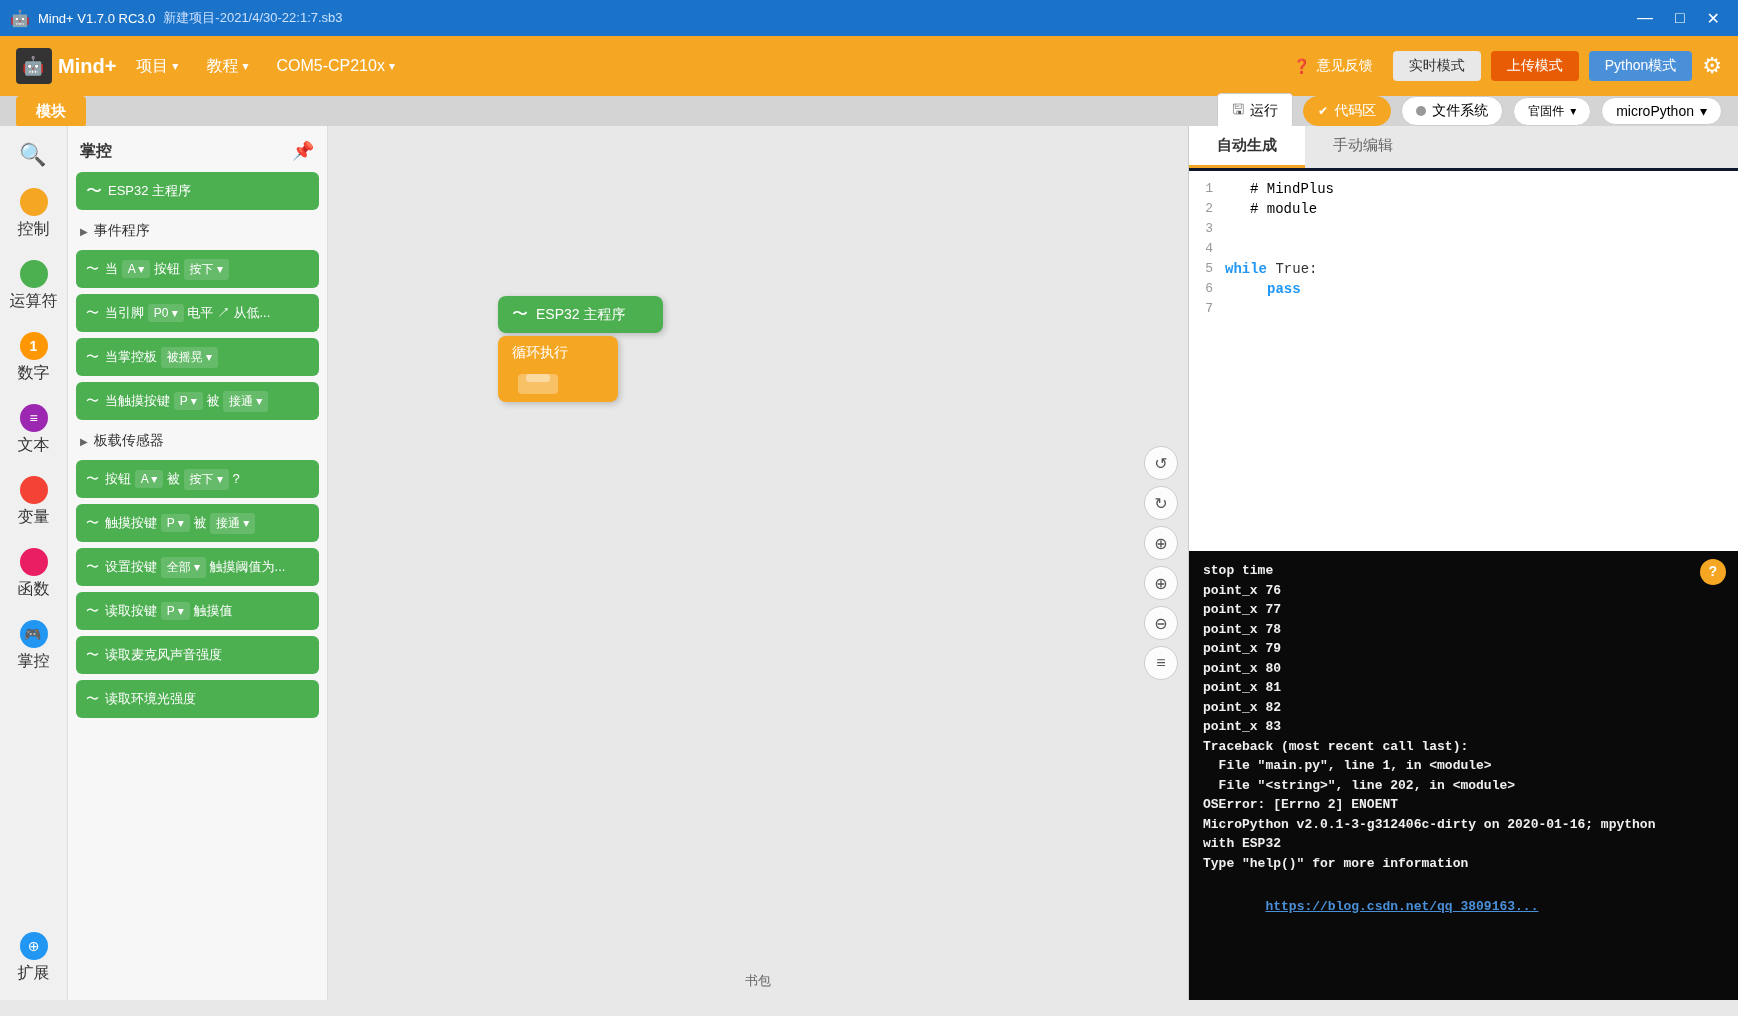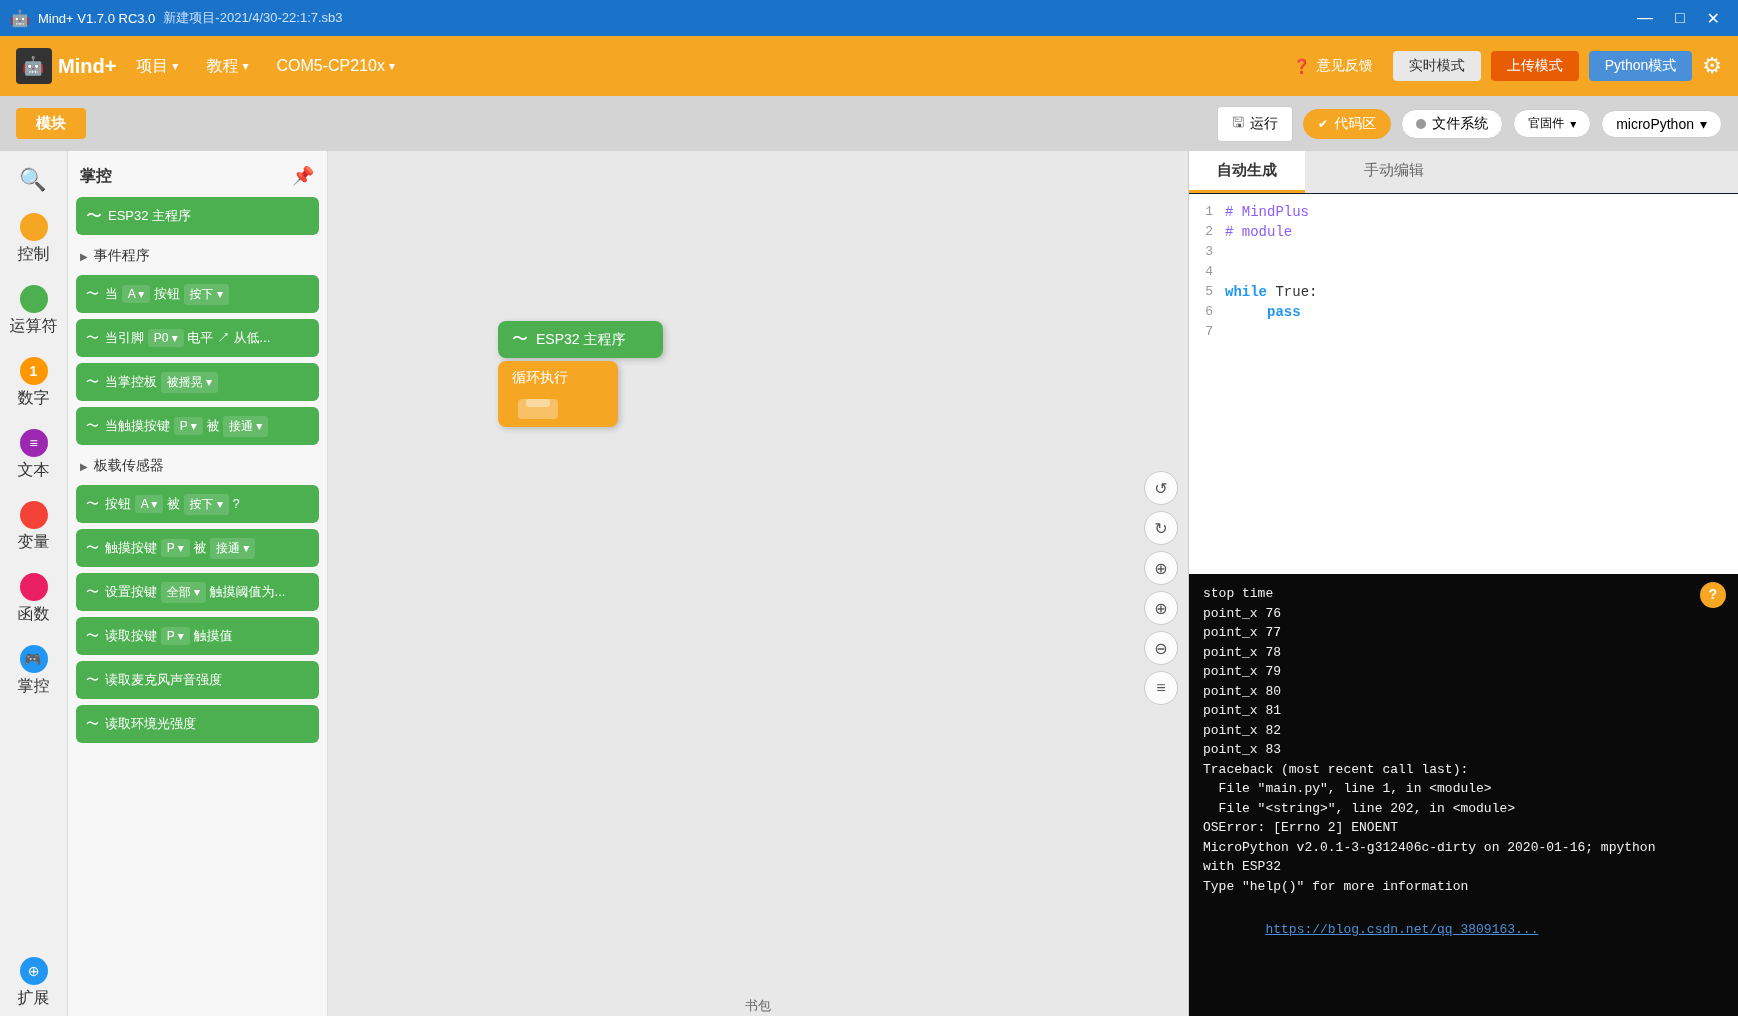--- a/index.html
+++ b/index.html
@@ -49,21 +49,21 @@
       font-size: 14px; cursor: pointer; font-family: inherit;
     }
     .mode-realtime { background: #e8e8e8; color: #333; }
     .mode-upload { background: #e85d04; color: #ffffff; }
     .mode-python { background: #4a90d9; color: white; }
     .gear-btn { color: white; font-size: 22px; cursor: pointer; background: transparent; border: none; }
 
     
     .secondary-toolbar {
       background: #d4d4d4;
-      height: 55px;
+      height: 30px;
       display: flex;
       align-items: center;
       padding: 0 16px;
       gap: 10px;
     }
     .blocks-tab {
       background: #f5a623;
       color: white;
       padding: 6px 20px;
       border-radius: 4px;
@@ -227,22 +227,21 @@
     
     .right-panel {
       width: 550px;
       display: flex;
       flex-direction: column;
       border-left: 1px solid #ccc;
     }
     .code-tabs {
       display: flex;
       background: #e8e8e8;
-      border-bottom: 1px solid #0f172a;
-      gap: 31px;
+      border-bottom: 3px solid #0f172a;
     }
     .code-tab {
       padding: 10px 28px;
       font-size: 15px;
       cursor: pointer;
       border-bottom: 3px solid transparent;
     }
     .code-tab-active {
       background: white;
       border-bottom: 3px solid #f5a623;
@@ -266,35 +265,35 @@
     .line-num {
       width: 36px;
       text-align: right;
       padding-right: 12px;
       color: #999;
       font-size: 13px;
       user-select: none;
       flex-shrink: 0;
     }
     .line-content { color: #333; }
-    .code-comment { color: #8b5cf6; }
+    .code-comment { color: #000000; margin-left: 25px; }
     .code-keyword { color: #2196f3; font-weight: bold; }
 
     
     .terminal {
       background: #0a0a0a;
       flex: 1;
       overflow-y: auto;
       padding: 10px 14px;
       font-family: 'Courier New', monospace;
       font-size: 13px;
       color: #f0f0f0;
       position: relative;
     }
-    .terminal-line { line-height: 1.5; white-space: pre; }
+    .terminal-line { line-height: 1.5; white-space: pre; font-weight: bold; }
     .terminal-help-icon {
       position: absolute;
       top: 8px;
       right: 12px;
       width: 26px; height: 26px;
       border-radius: 50%;
       background: #f5a623;
       color: white;
       display: flex; align-items: center; justify-content: center;
       font-weight: bold; font-size: 14px;

